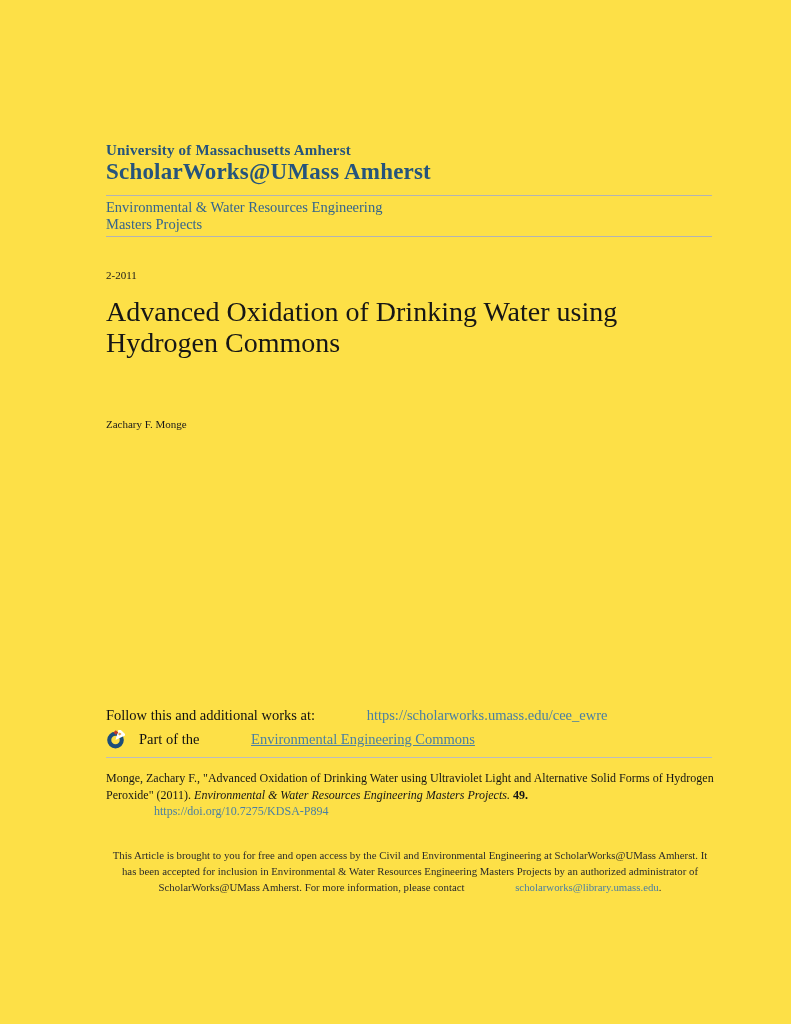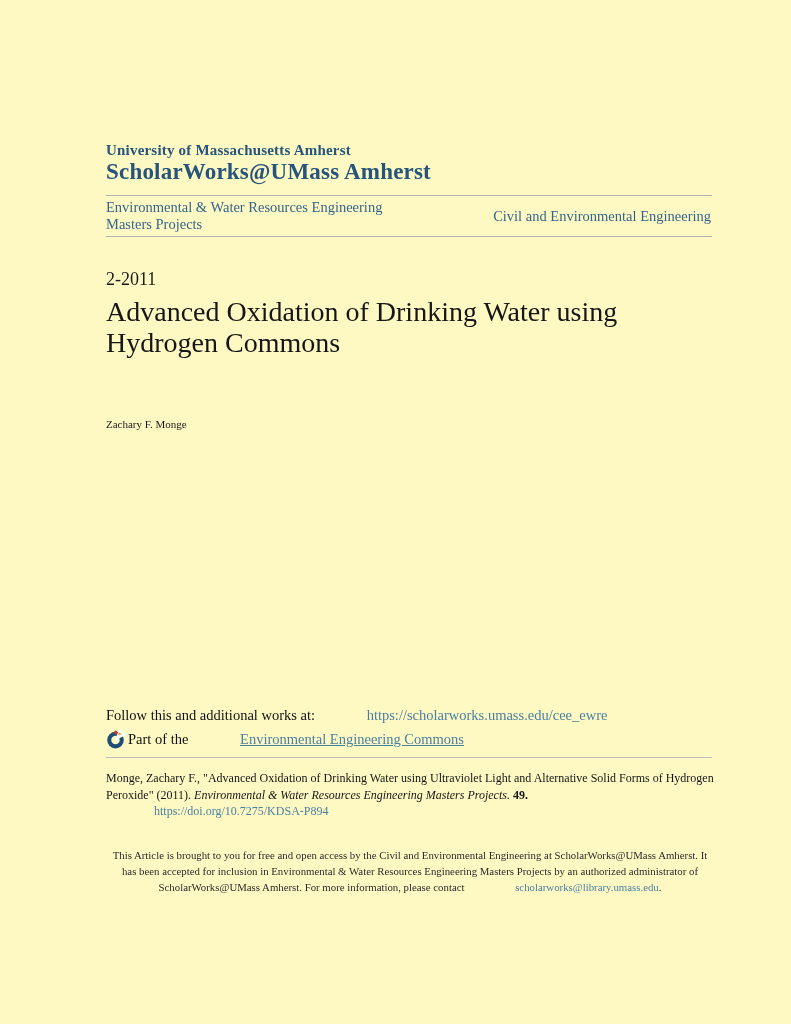--- a/index.html
+++ b/index.html
@@ -2,21 +2,21 @@
 <html><head>
 <meta charset="utf-8">
 <style>
   * { margin: 0; padding: 0; box-sizing: border-box; }
   html, body { background: #ffffff; }
   .page {
     position: relative;
     width: 791px;
     height: 1024px;
     margin: 0 auto;
-    background: #fef9c3;
+    background: #fde047;
     font-family: "Liberation Serif", "DejaVu Serif", serif;
     color: #1a1a1a;
     overflow: hidden;
   }
   .abs { position: absolute; left: 106px; }
 
   .institution {
     top: 142px;
     font-size: 15px;
     font-weight: bold;
@@ -52,21 +52,21 @@
     right: 80px;
     top: 208px;
     font-size: 14.5px;
     color: #35658d;
     text-align: right;
   }
   .department a { color: #35658d; text-decoration: none; cursor: pointer; }
 
   .pub-date {
     top: 269px;
-    font-size: 18px;
+    font-size: 11px;
     color: #1a1a1a;
   }
   .doc-title {
     top: 296px;
     width: 630px;
     font-size: 28px;
     line-height: 31px;
     font-weight: normal;
     color: #161616;
   }
@@ -89,21 +89,21 @@
     margin-left: 48px;
   }
   .link.underlined { text-decoration: underline; }
 
   .partof-line {
     top: 730px;
     font-size: 14.5px;
     color: #111111;
     display: flex;
     align-items: center;
-    gap: 3px;
+    gap: 14px;
   }
   .dc-icon { display: inline-block; width: 19px; height: 19px; }
 
   .citation {
     top: 770px;
     width: 614px;
     font-size: 12px;
     line-height: 16.5px;
     color: #161616;
   }
@@ -126,23 +126,20 @@
 <div class="page">
 
   <div class="abs institution">University of Massachusetts Amherst</div>
   <div class="abs repository">ScholarWorks@UMass Amherst</div>
 
   <div class="abs rule rule-1"></div>
 
   <div class="abs series">
     <a>Environmental &amp; Water Resources Engineering</a><br>
     <a>Masters Projects</a>
-  </div>
-  <div class="department">
-    <a>Civil and Environmental Engineering</a>
   </div>
 
   <div class="abs rule rule-2"></div>
 
   <div class="abs pub-date">2-2011</div>
 
   <h1 class="abs doc-title">
     <div>Advanced Oxidation of Drinking Water using</div>
     <div>Hydrogen Commons</div>
   </h1>

